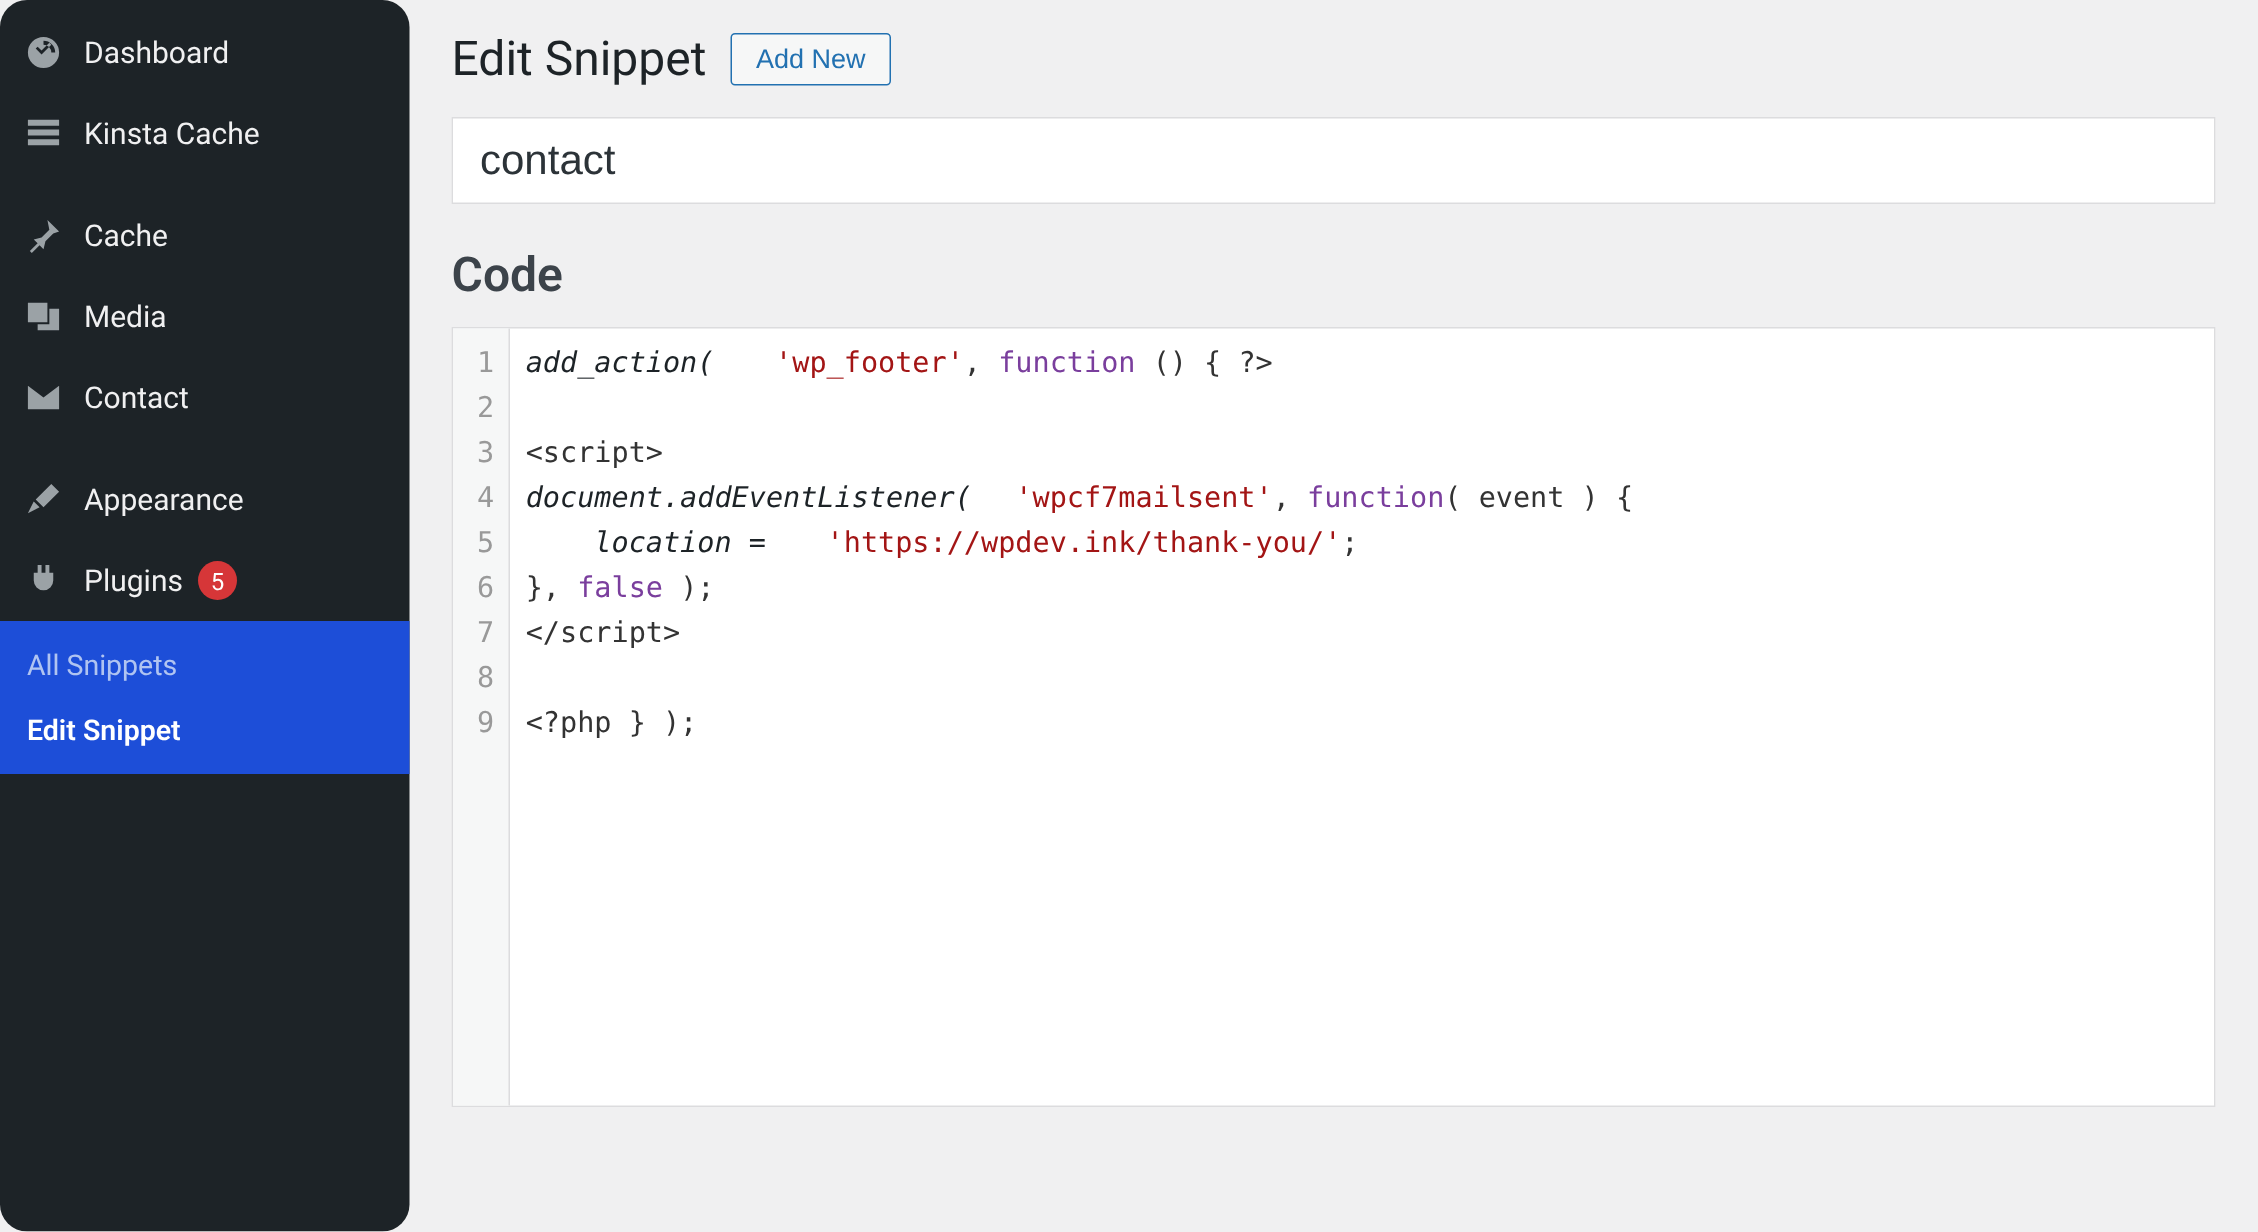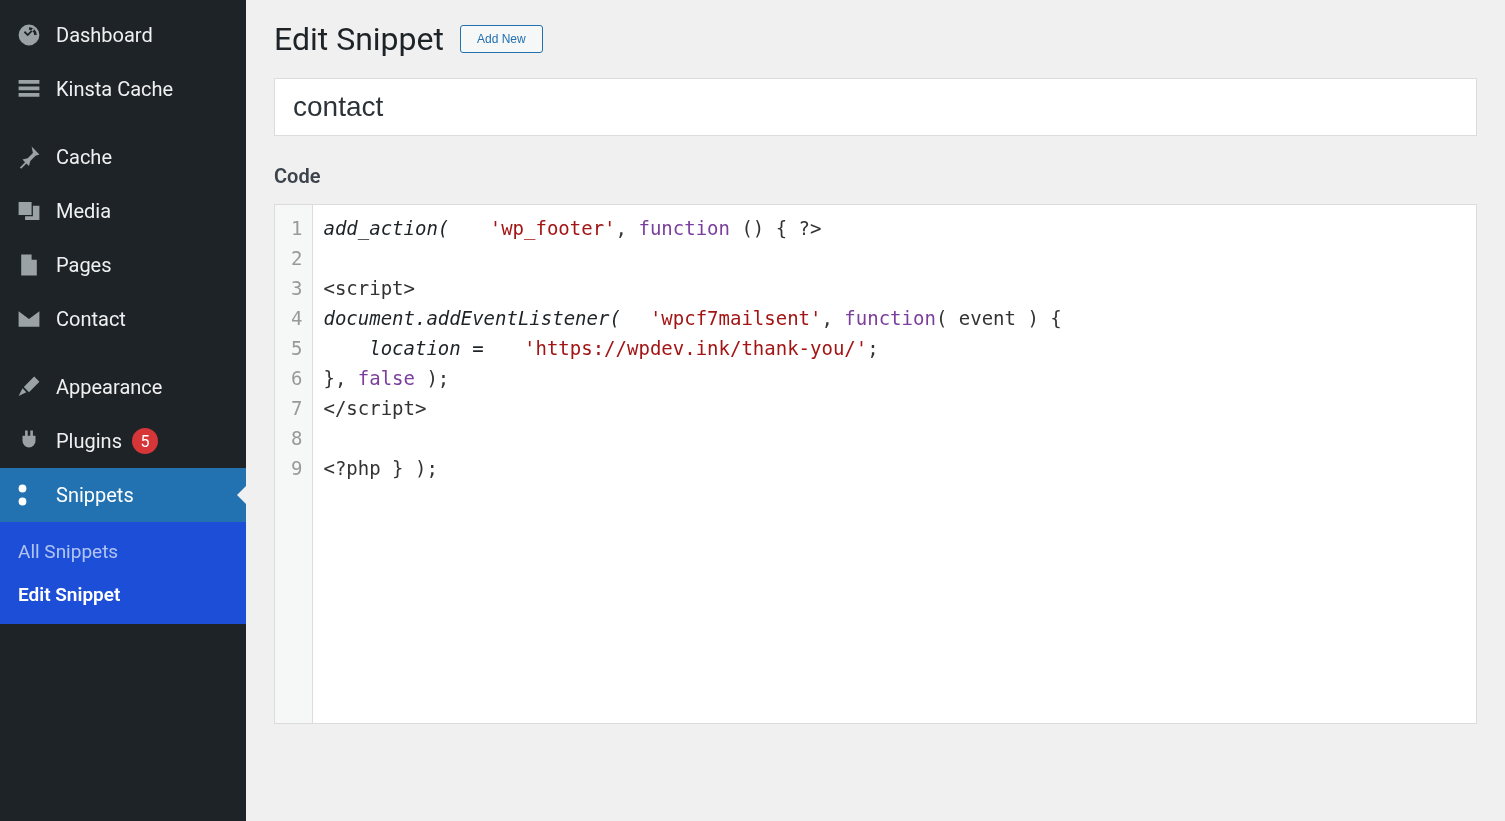--- a/index.html
+++ b/index.html
@@ -5,25 +5,26 @@
 * { margin: 0; padding: 0; box-sizing: border-box; }
 body {
   font-family: -apple-system, BlinkMacSystemFont, "Segoe UI", Roboto, sans-serif;
   background: #f0f0f1;
   display: flex;
   width: 1505px;
   height: 821px;
   overflow: hidden;
 }
 .sidebar {
-  width: 246px;
+  width: 273px;
   background: #1d2327;
   color: #f0f0f1;
   flex-shrink: 0;
   padding-top: 8px;
+  border-radius: 18px;
 }
 .menu-item {
   display: flex;
   align-items: center;
   padding: 14px 16px;
   color: #f0f0f1;
   font-size: 20px;
   cursor: pointer;
   position: relative;
 }
@@ -91,36 +92,36 @@
 }
 .page-title {
   font-size: 32px;
   font-weight: 400;
   color: #1d2327;
 }
 .add-new-btn {
   border: 1px solid #2271b1;
   background: #f6f7f7;
   color: #2271b1;
-  font-size: 12px;
+  font-size: 18px;
   padding: 6px 16px;
   border-radius: 3px;
   cursor: pointer;
 }
 .title-input {
   width: 100%;
   font-size: 28px;
   padding: 12px 18px;
   border: 1px solid #dcdcde;
   background: #fff;
   margin-bottom: 28px;
   color: #2c3338;
 }
 .section-title {
-  font-size: 20px;
+  font-size: 32px;
   font-weight: 600;
   color: #3c434a;
   margin-bottom: 16px;
 }
 .code-editor {
   border: 1px solid #dcdcde;
   background: #fff;
   display: flex;
   font-family: Consolas, Monaco, monospace;
   font-size: 19px;
@@ -179,28 +180,20 @@
       <span class="menu-icon">
         <svg viewBox="0 0 20 20">
           <path d="M2 3h10v10H2zM13 6h5v11H7v-3h6z"></path>
         </svg>
       </span>
       <span>Media</span>
     </div>
     <div class="menu-item">
       <span class="menu-icon">
         <svg viewBox="0 0 20 20">
-          <path d="M4 2h8l4 4v12H4zM12 2v4h4"></path>
-        </svg>
-      </span>
-      <span>Pages</span>
-    </div>
-    <div class="menu-item">
-      <span class="menu-icon">
-        <svg viewBox="0 0 20 20">
           <path d="M2 4h16v12H2zM2 4l8 6 8-6"></path>
         </svg>
       </span>
       <span>Contact</span>
     </div>
     <div class="menu-sep"></div>
     <div class="menu-item">
       <span class="menu-icon">
         <svg viewBox="0 0 20 20">
           <path d="M14 2l4 4-8 8-4-4zM5 11l-3 6 6-3z"></path>
@@ -209,30 +202,20 @@
       <span>Appearance</span>
     </div>
     <div class="menu-item">
       <span class="menu-icon">
         <svg viewBox="0 0 20 20">
           <path d="M7 2v4H5v4a5 5 0 0010 0V6h-2V2h-2v4H9V2z"></path>
         </svg>
       </span>
       <span>Plugins</span>
       <span class="badge">5</span>
-    </div>
-    <div class="menu-item active">
-      <span class="menu-icon">
-        <svg viewBox="0 0 20 20">
-          <circle cx="5" cy="5" r="3"></circle>
-          <circle cx="5" cy="15" r="3"></circle>
-          <path d="M7 7l11 8M7 13L18 5"></path>
-        </svg>
-      </span>
-      <span>Snippets</span>
     </div>
     <div class="submenu">
       <div class="submenu-item">All Snippets</div>
       <div class="submenu-item current">Edit Snippet</div>
     </div>
   </div>
 
 <div class="main">
   <div class="title-row">
     <h1 class="page-title">Edit Snippet</h1>

